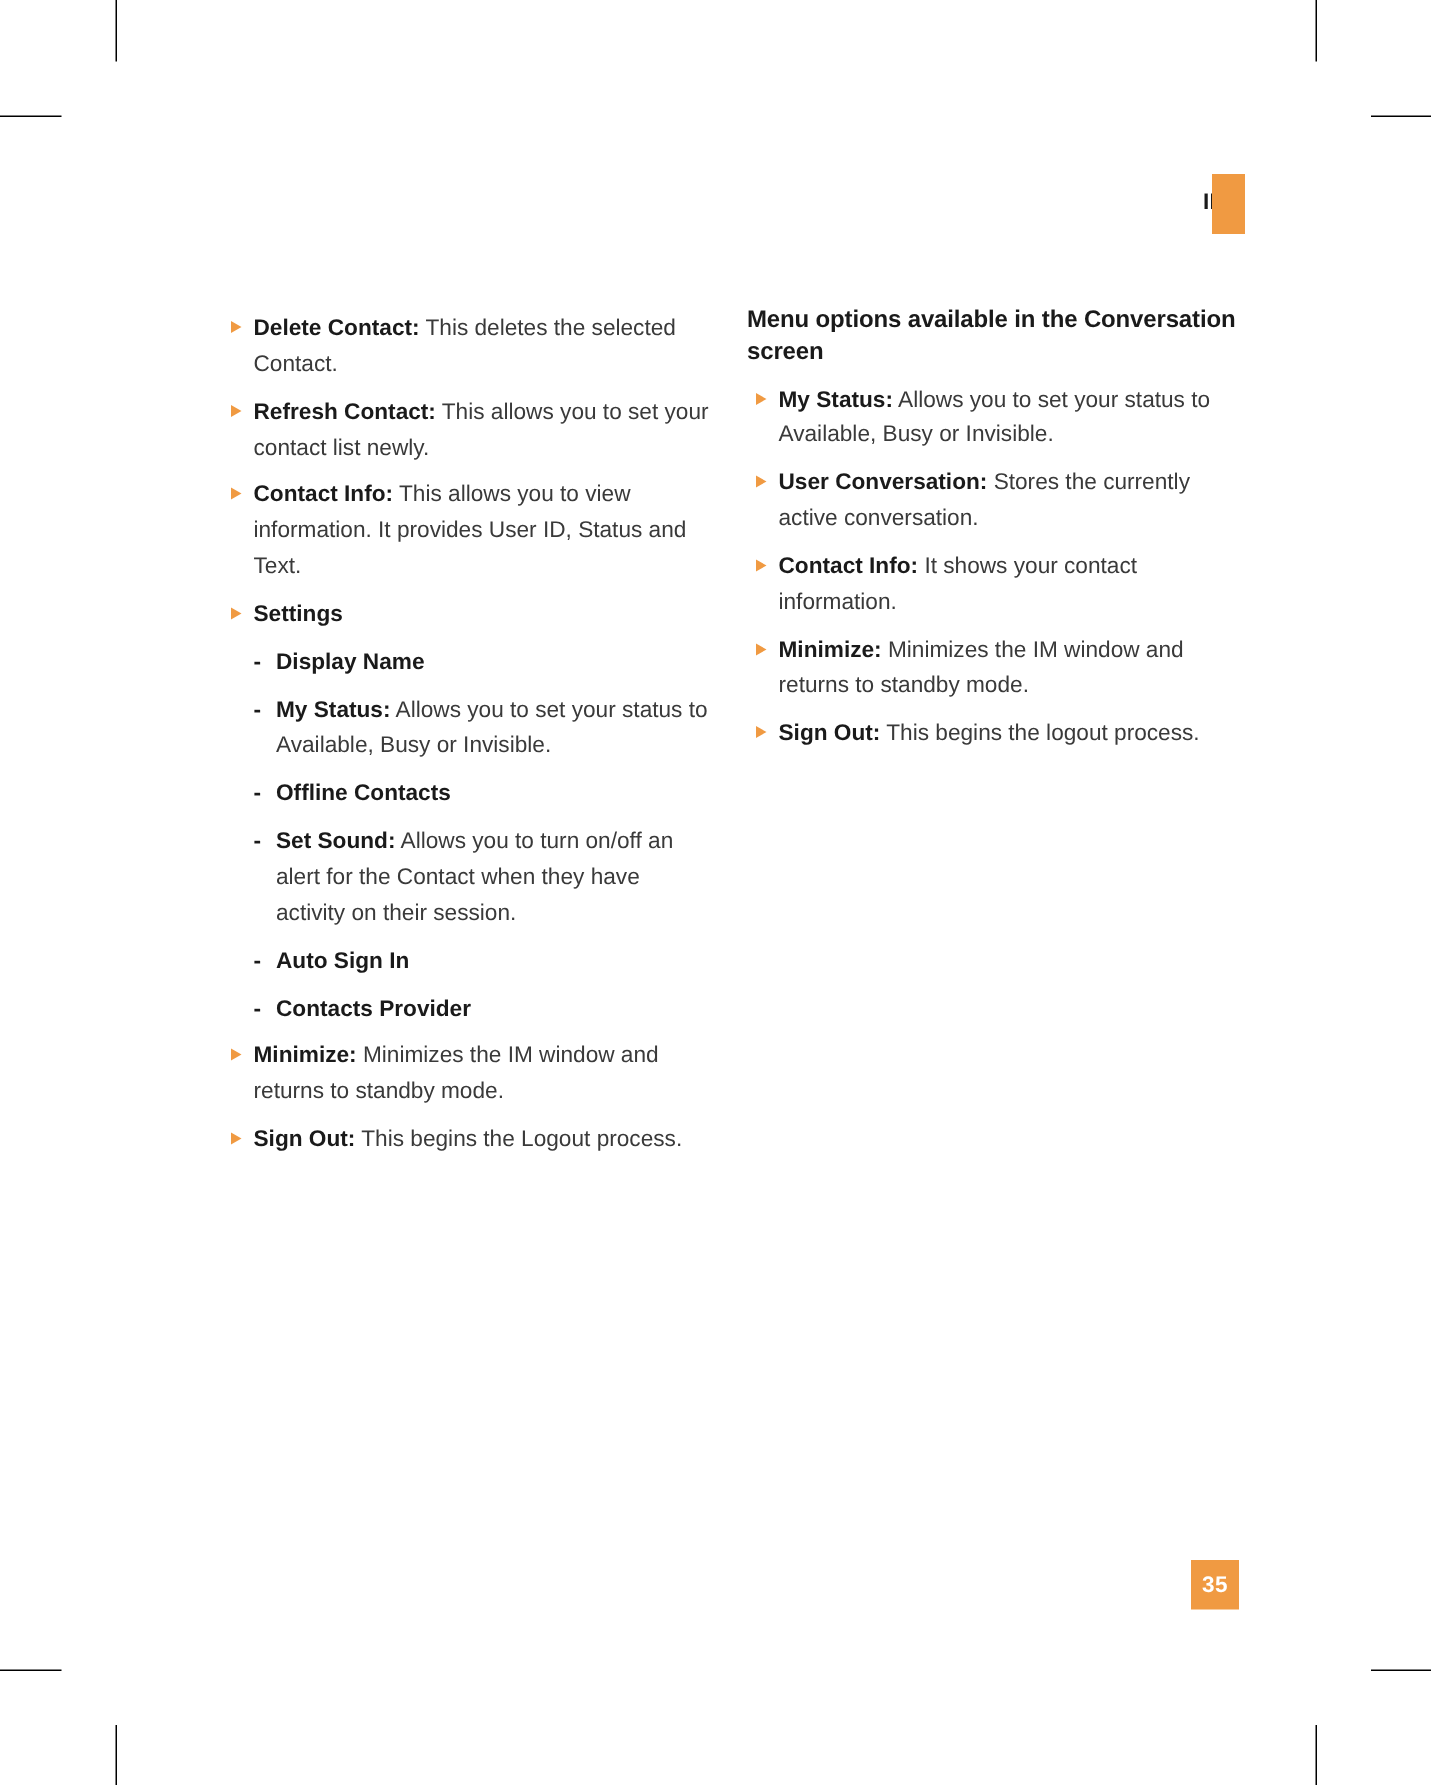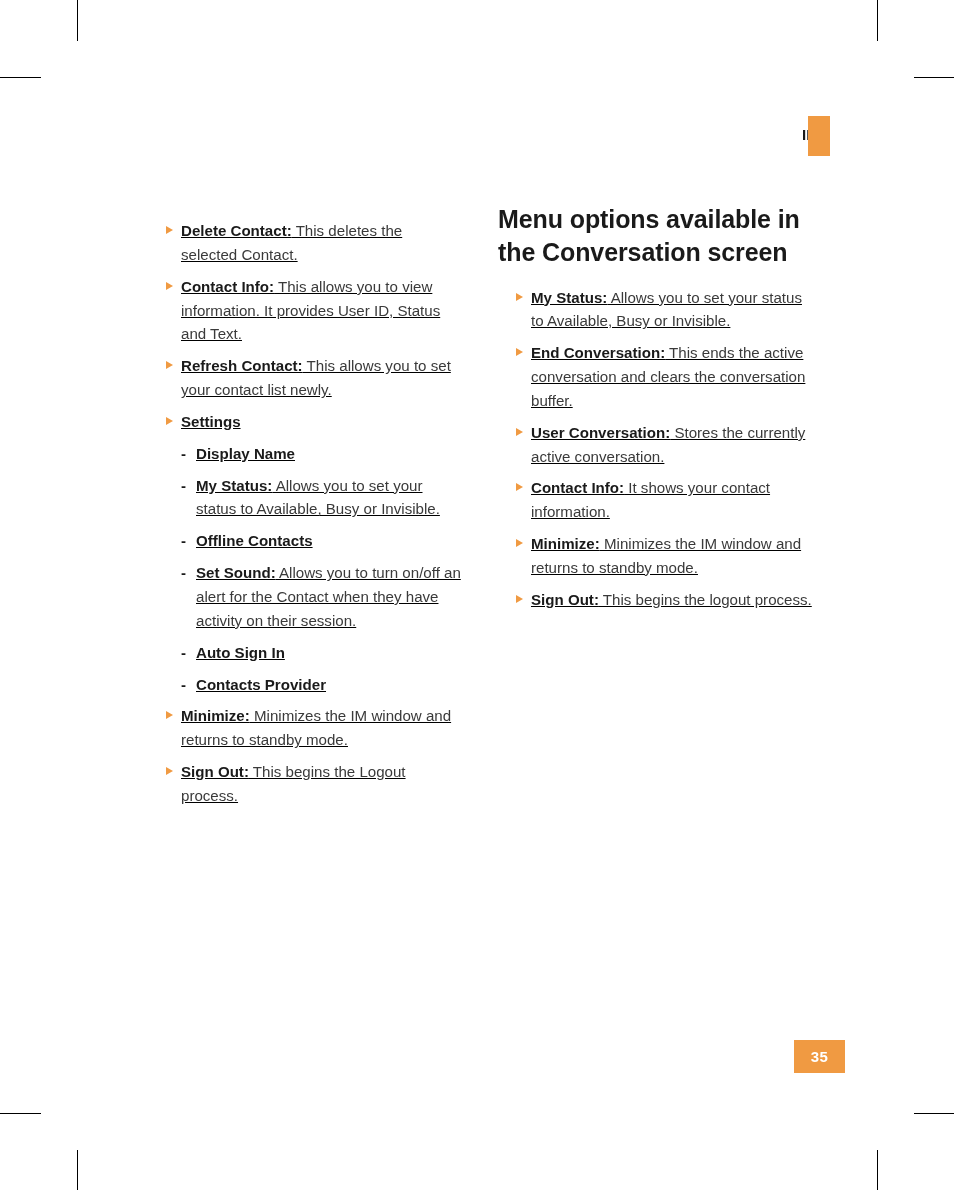--- a/index.html
+++ b/index.html
@@ -66,33 +66,32 @@
     width: 954px;
   }
   .col {
     position: absolute;
     top: 0;
   }
   .col-left  { left: 148px; width: 330px; }
   .col-right { left: 498px; width: 332px; }
 
   .section-title {
-    font-size: 25px;
+    font-size: 16px;
     font-weight: bold;
     color: #1a1a1a;
     line-height: 1.33;
     letter-spacing: -0.1px;
     margin: 0 0 9px 0;
   }
 
   ul.bullets {
     list-style: none;
-    margin: 16px;
+    margin: 4px;
     padding: 0;
-    text-decoration: underline;
   }
   ul.bullets > li {
     position: relative;
     padding-left: 17px;
     margin-bottom: 8px;
     font-size: 15.1px;
     line-height: 1.58;
     color: #3a3a3a;
   }
   ul.bullets > li.sub {
@@ -124,21 +123,21 @@
   }
   .txt {
     color: #3a3a3a;
   }
 
   
   .folio {
     position: absolute;
     left: 794px;
     top: 1040px;
-    width: 51px;
+    width: 32px;
     height: 33px;
     background: #F09A42;
     color: #ffffff;
     font-size: 15px;
     font-weight: bold;
     display: flex;
     align-items: center;
     justify-content: center;
     letter-spacing: 0.3px;
   }
@@ -158,39 +157,38 @@
 <div class="runhead">
   <div class="runhead-label">IM</div>
 </div>
 <div class="runhead-tab"></div>
 
 <div class="columns">
 
   <div class="col col-left">
     <ul class="bullets" id="left-list">
         <li><span class="tri"></span><span class="lbl">Delete Contact:</span><span class="txt"> This deletes the selected Contact.</span></li>
+        <li><span class="tri"></span><span class="lbl">Refresh Contact:</span><span class="txt"> This allows you to set your contact list newly.</span></li>
         <li><span class="tri"></span><span class="lbl">Contact Info:</span><span class="txt"> This allows you to view information. It provides User ID, Status and Text.</span></li>
-        <li><span class="tri"></span><span class="lbl">Refresh Contact:</span><span class="txt"> This allows you to set your contact list newly.</span></li>
         <li><span class="tri"></span><span class="lbl">Settings</span></li>
         <li class="sub"><span class="dash">-</span><span class="lbl">Display Name</span></li>
         <li class="sub"><span class="dash">-</span><span class="lbl">My Status:</span><span class="txt"> Allows you to set your status to Available, Busy or Invisible.</span></li>
         <li class="sub"><span class="dash">-</span><span class="lbl">Offline Contacts</span></li>
         <li class="sub"><span class="dash">-</span><span class="lbl">Set Sound:</span><span class="txt"> Allows you to turn on/off an alert for the Contact when they have activity on their session.</span></li>
         <li class="sub"><span class="dash">-</span><span class="lbl">Auto Sign In</span></li>
         <li class="sub"><span class="dash">-</span><span class="lbl">Contacts Provider</span></li>
         <li><span class="tri"></span><span class="lbl">Minimize:</span><span class="txt"> Minimizes the IM window and returns to standby mode.</span></li>
         <li><span class="tri"></span><span class="lbl">Sign Out:</span><span class="txt"> This begins the Logout process.</span></li>
       </ul>
   </div>
 
   <div class="col col-right">
     <h2 class="section-title">Menu options available in the Conversation screen</h2>
     <ul class="bullets" id="right-list">
         <li><span class="tri"></span><span class="lbl">My Status:</span><span class="txt"> Allows you to set your status to Available, Busy or Invisible.</span></li>
-        <li><span class="tri"></span><span class="lbl">End Conversation:</span><span class="txt"> This ends the active conversation and clears the conversation buffer.</span></li>
         <li><span class="tri"></span><span class="lbl">User Conversation:</span><span class="txt"> Stores the currently active conversation.</span></li>
         <li><span class="tri"></span><span class="lbl">Contact Info:</span><span class="txt"> It shows your contact information.</span></li>
         <li><span class="tri"></span><span class="lbl">Minimize:</span><span class="txt"> Minimizes the IM window and returns to standby mode.</span></li>
         <li><span class="tri"></span><span class="lbl">Sign Out:</span><span class="txt"> This begins the logout process.</span></li>
       </ul>
   </div>
 
 </div>
 
 <div class="folio">35</div>

